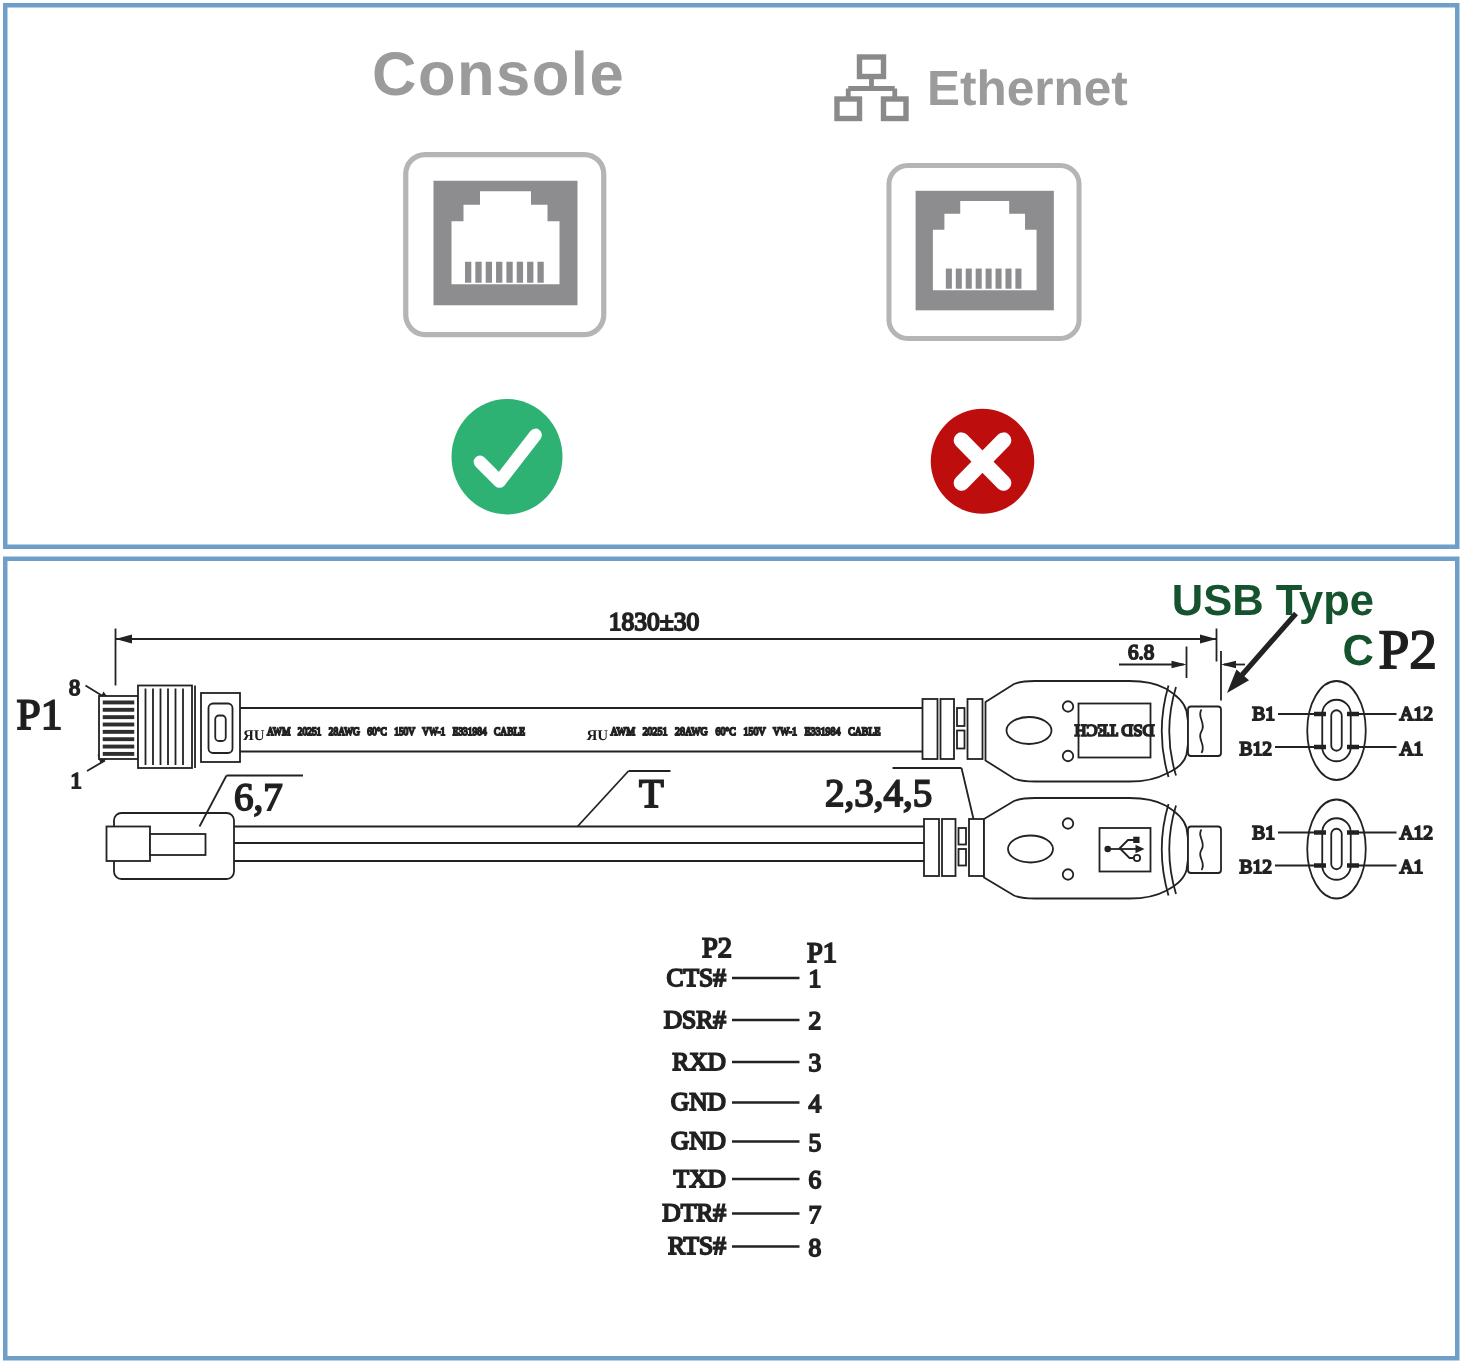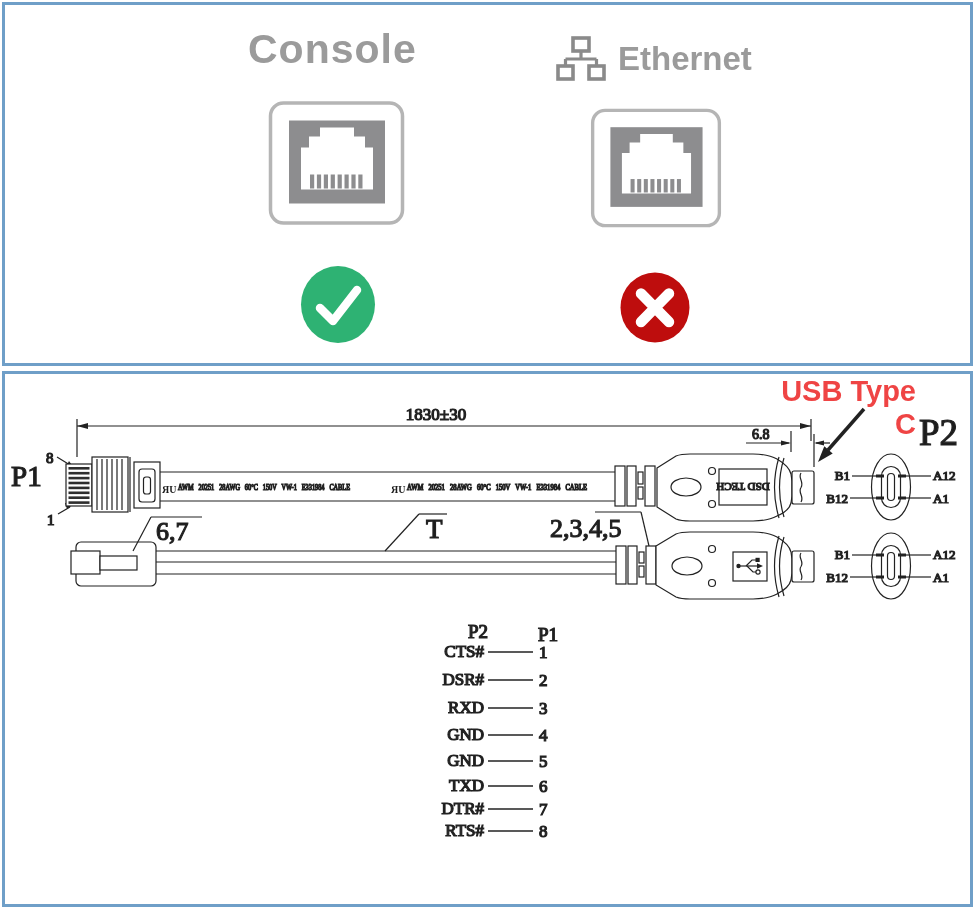--- a/index.html
+++ b/index.html
@@ -6,22 +6,22 @@
   .page{position:relative;width:976px;height:910px;background:#fff;overflow:hidden;
         font-family:"Liberation Sans",sans-serif;}
   .panel{position:absolute;box-sizing:border-box;border:3px solid #6f9fc8;background:#fff;}
   .panel-top{left:2px;top:2px;width:971px;height:364px;}
   .panel-bottom{left:2px;top:371px;width:971px;height:536px;}
   .abs{position:absolute;}
   .heading{color:#9b9b9b;font-weight:bold;letter-spacing:1px;}
   .console-heading{left:248px;top:26px;font-size:41px;}
   .ethernet-group{left:556px;top:36px;display:flex;align-items:center;gap:12px;}
   .ethernet-heading{font-size:33px;letter-spacing:0;}
-  .usb-c-label{left:756px;top:375px;width:160px;text-align:right;
-               font-size:29px;font-weight:bold;color:#ef4444;}
+  .usb-c-label{left:756px;top:385px;width:160px;text-align:right;
+               font-size:29px;font-weight:bold;color:#14532d;}
   svg{display:block;}
   .diagram-svg{position:absolute;left:0;top:0;}
   text.serif{font-family:"Liberation Serif","DejaVu Serif",serif;fill:#1c1c1c;}
 </style>
 </head>
 <body>
 
 <div class="page">
 
   <div class="panel panel-top"></div>

